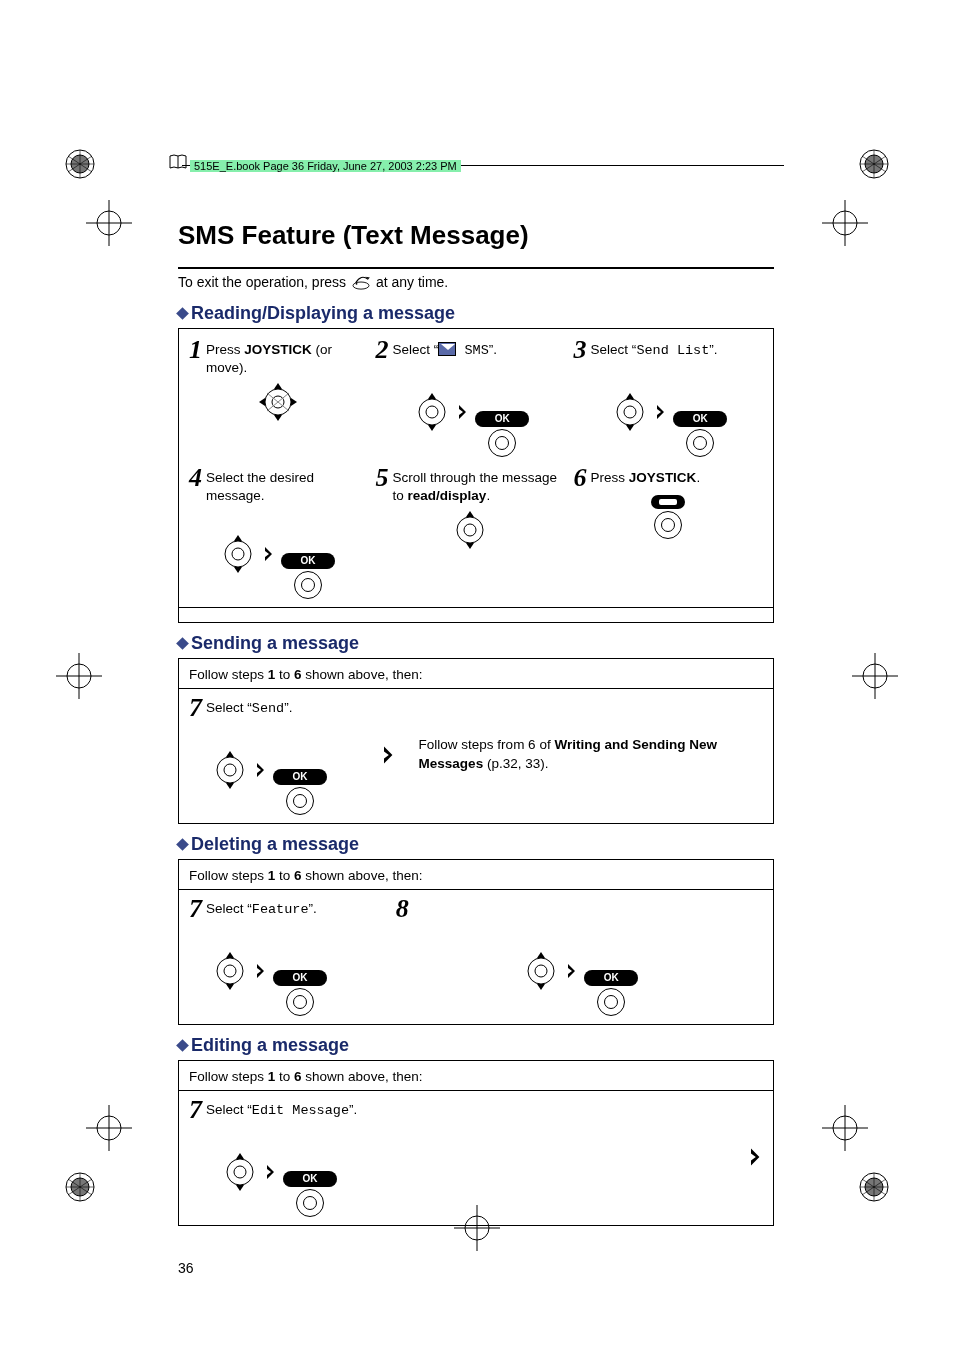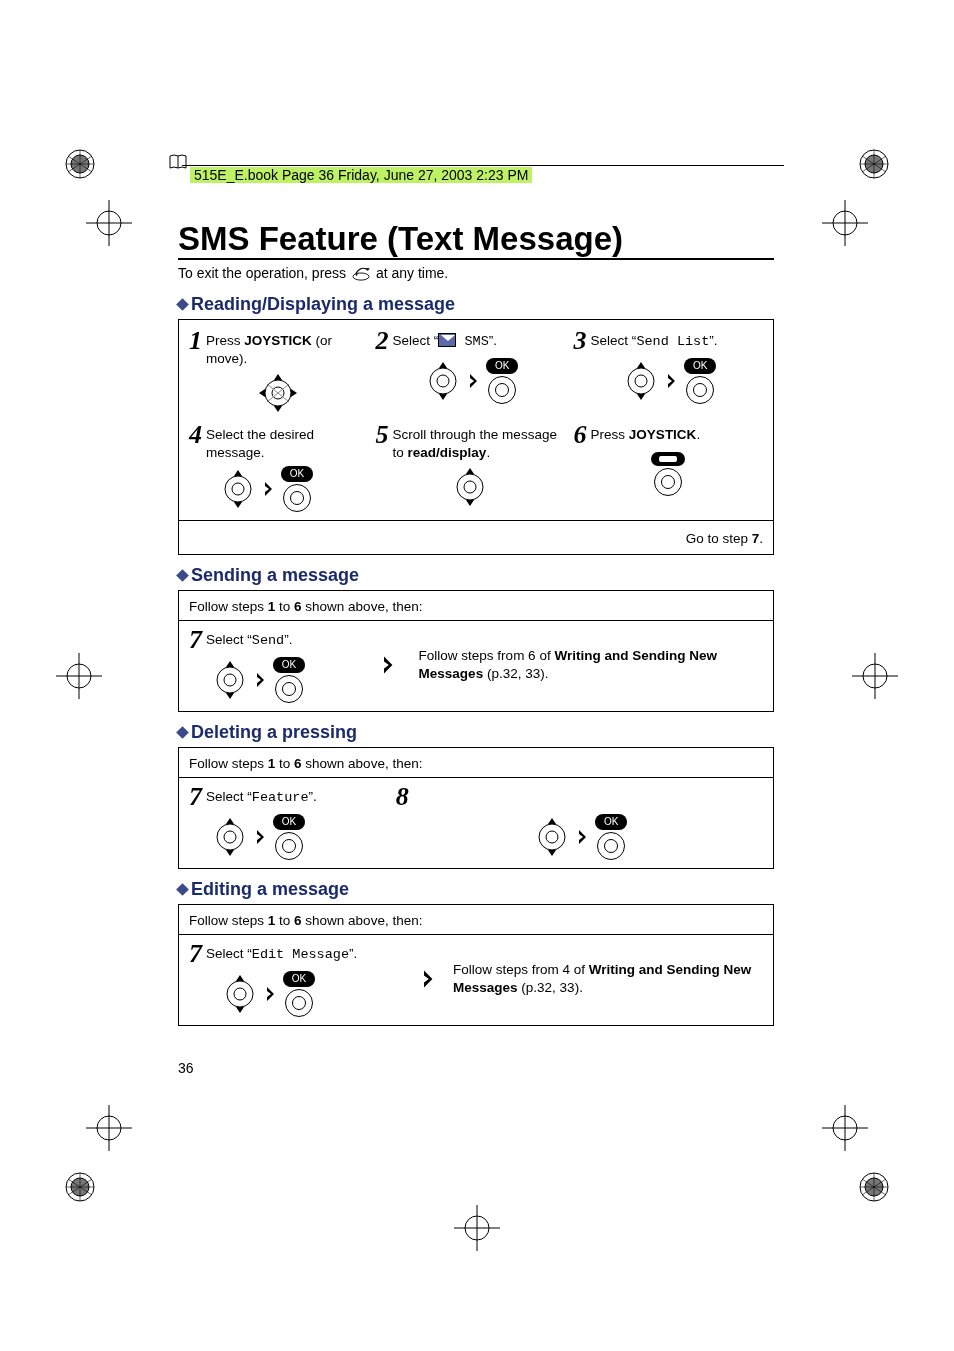--- a/index.html
+++ b/index.html
@@ -21,38 +21,38 @@
   }
   .header-line {
     position: absolute;
     top: 165px;
     left: 182px;
     right: 170px;
     border-top: 1px solid #000;
   }
   .header-text {
     position: absolute;
-    top: 167px;
+    top: 160px;
     left: 190px;
-    font-size: 14px;
-    background: #bef264;
+    font-size: 11px;
+    background: #86efac;
     padding: 0 4px;
   }
   .content {
     position: absolute;
     left: 178px;
     top: 220px;
     width: 596px;
   }
   h1 {
-    font-size: 33px;
+    font-size: 26px;
     font-weight: bold;
     margin: 0 0 4px 0;
     border-bottom: 2px solid #000;
-    padding-bottom: 0;
+    padding-bottom: 16px;
   }
   .section-title {
     font-size: 22px;
     font-weight: bold;
     margin: 24px 0 4px 0;
     display: flex;
     align-items: center;
     gap: 6px;
   }
   .diamond-pair {
@@ -103,23 +103,24 @@
   .mono { font-family: "Courier New", monospace; }
   .icons-row { display:flex; align-items:center; gap:6px; margin-top:4px; margin-left: 20px;}
   .icons-row.center { justify-content:center; margin-left:0;}
   .joystick {
     width: 42px; height: 42px;
   }
   .ok-over-circle {
     display:flex; flex-direction:column; align-items:center; gap:2px;
   }
   .ok-pill {
-    width: 32px; height: 16px; border-radius: 8px; background:#000; color:#fff;
-    font-size:10px; font-weight:normal; display:flex; align-items:center; justify-content:center;
+    width: 54px; height: 16px; border-radius: 8px; background:#000; color:#fff;
+    font-size:10px; font-weight:bold; display:flex; align-items:center; justify-content:center;
     border-bottom: 1px solid #000;
+    margin-top: 44px;
   }
   .circle-btn {
     width: 28px; height: 28px; border-radius:50%; border:1.5px solid #000;
     display:flex; align-items:center; justify-content:center;
   }
   .circle-btn .inner { width:14px; height:14px; border-radius:50%; border:1.5px solid #000;}
   .arrow-r {
     width: 10px; height: 14px;
   }
   .divider-col { border-top:1px solid #000; margin: 6px -10px; }
@@ -383,23 +384,20 @@
               </div>
             <div class="circle-btn">
                 <div class="inner"></div>
               </div>
           </div>
         </div>
       </div>
     </div>
 
     <div class="divider-col"></div>
-    <div class="goto">
-      <span>Go to step </span><b>7</b><span>.</span>
-    </div>
   </div>
 
   <div class="sub-head"><span class="d-small"></span><span>Sending a message</span></div>
   <div class="box">
     <div class="follow">
       <span>Follow steps </span><b>1</b><span> to </span><b>6</b><span> shown above, then:</span>
     </div>
     <div class="divider-col"></div>
     <div class="flex-between" style="align-items:center;">
       <div class="col" style="width:30%;">
@@ -427,21 +425,21 @@
       </div>
       <svg class="arrow-r" style="flex:0 0 auto; width:12px;height:18px;" viewBox="0 0 10 14">
           <polygon points="0,0 7,7 0,14 0,10 4,7 0,4" fill="#000"></polygon>
         </svg>
       <div class="ref-text" style="width:60%;">
         <span>Follow steps from 6 of </span><b>Writing and Sending New Messages</b><span> (p.32, 33).</span>
       </div>
     </div>
   </div>
 
-  <div class="sub-head"><span class="d-small"></span><span>Deleting a pressing</span></div>
+  <div class="sub-head"><span class="d-small"></span><span>Deleting a message</span></div>
   <div class="box">
     <div class="follow">
       <span>Follow steps </span><b>1</b><span> to </span><b>6</b><span> shown above, then:</span>
     </div>
     <div class="divider-col"></div>
     <div class="flex-between">
       <div class="col" style="width:32%;">
         <div class="step">
           <span class="num">7</span>
           <span class="txt"><span>Select “</span><span class="mono">Feature</span><span>”.</span></span>
@@ -515,20 +513,17 @@
             <div class="ok-pill">OK</div>
             <div class="circle-btn">
                 <div class="inner"></div>
               </div>
           </div>
         </div>
       </div>
       <svg class="arrow-r" style="flex:0 0 auto; width:12px;height:18px;" viewBox="0 0 10 14">
           <polygon points="0,0 7,7 0,14 0,10 4,7 0,4" fill="#000"></polygon>
         </svg>
-      <div class="ref-text" style="width:54%;">
-        <span>Follow steps from 4 of </span><b>Writing and Sending New Messages</b><span> (p.32, 33).</span>
-      </div>
     </div>
   </div>
 
   <div class="page-num">36</div>
 </div>
 
 </body></html>

